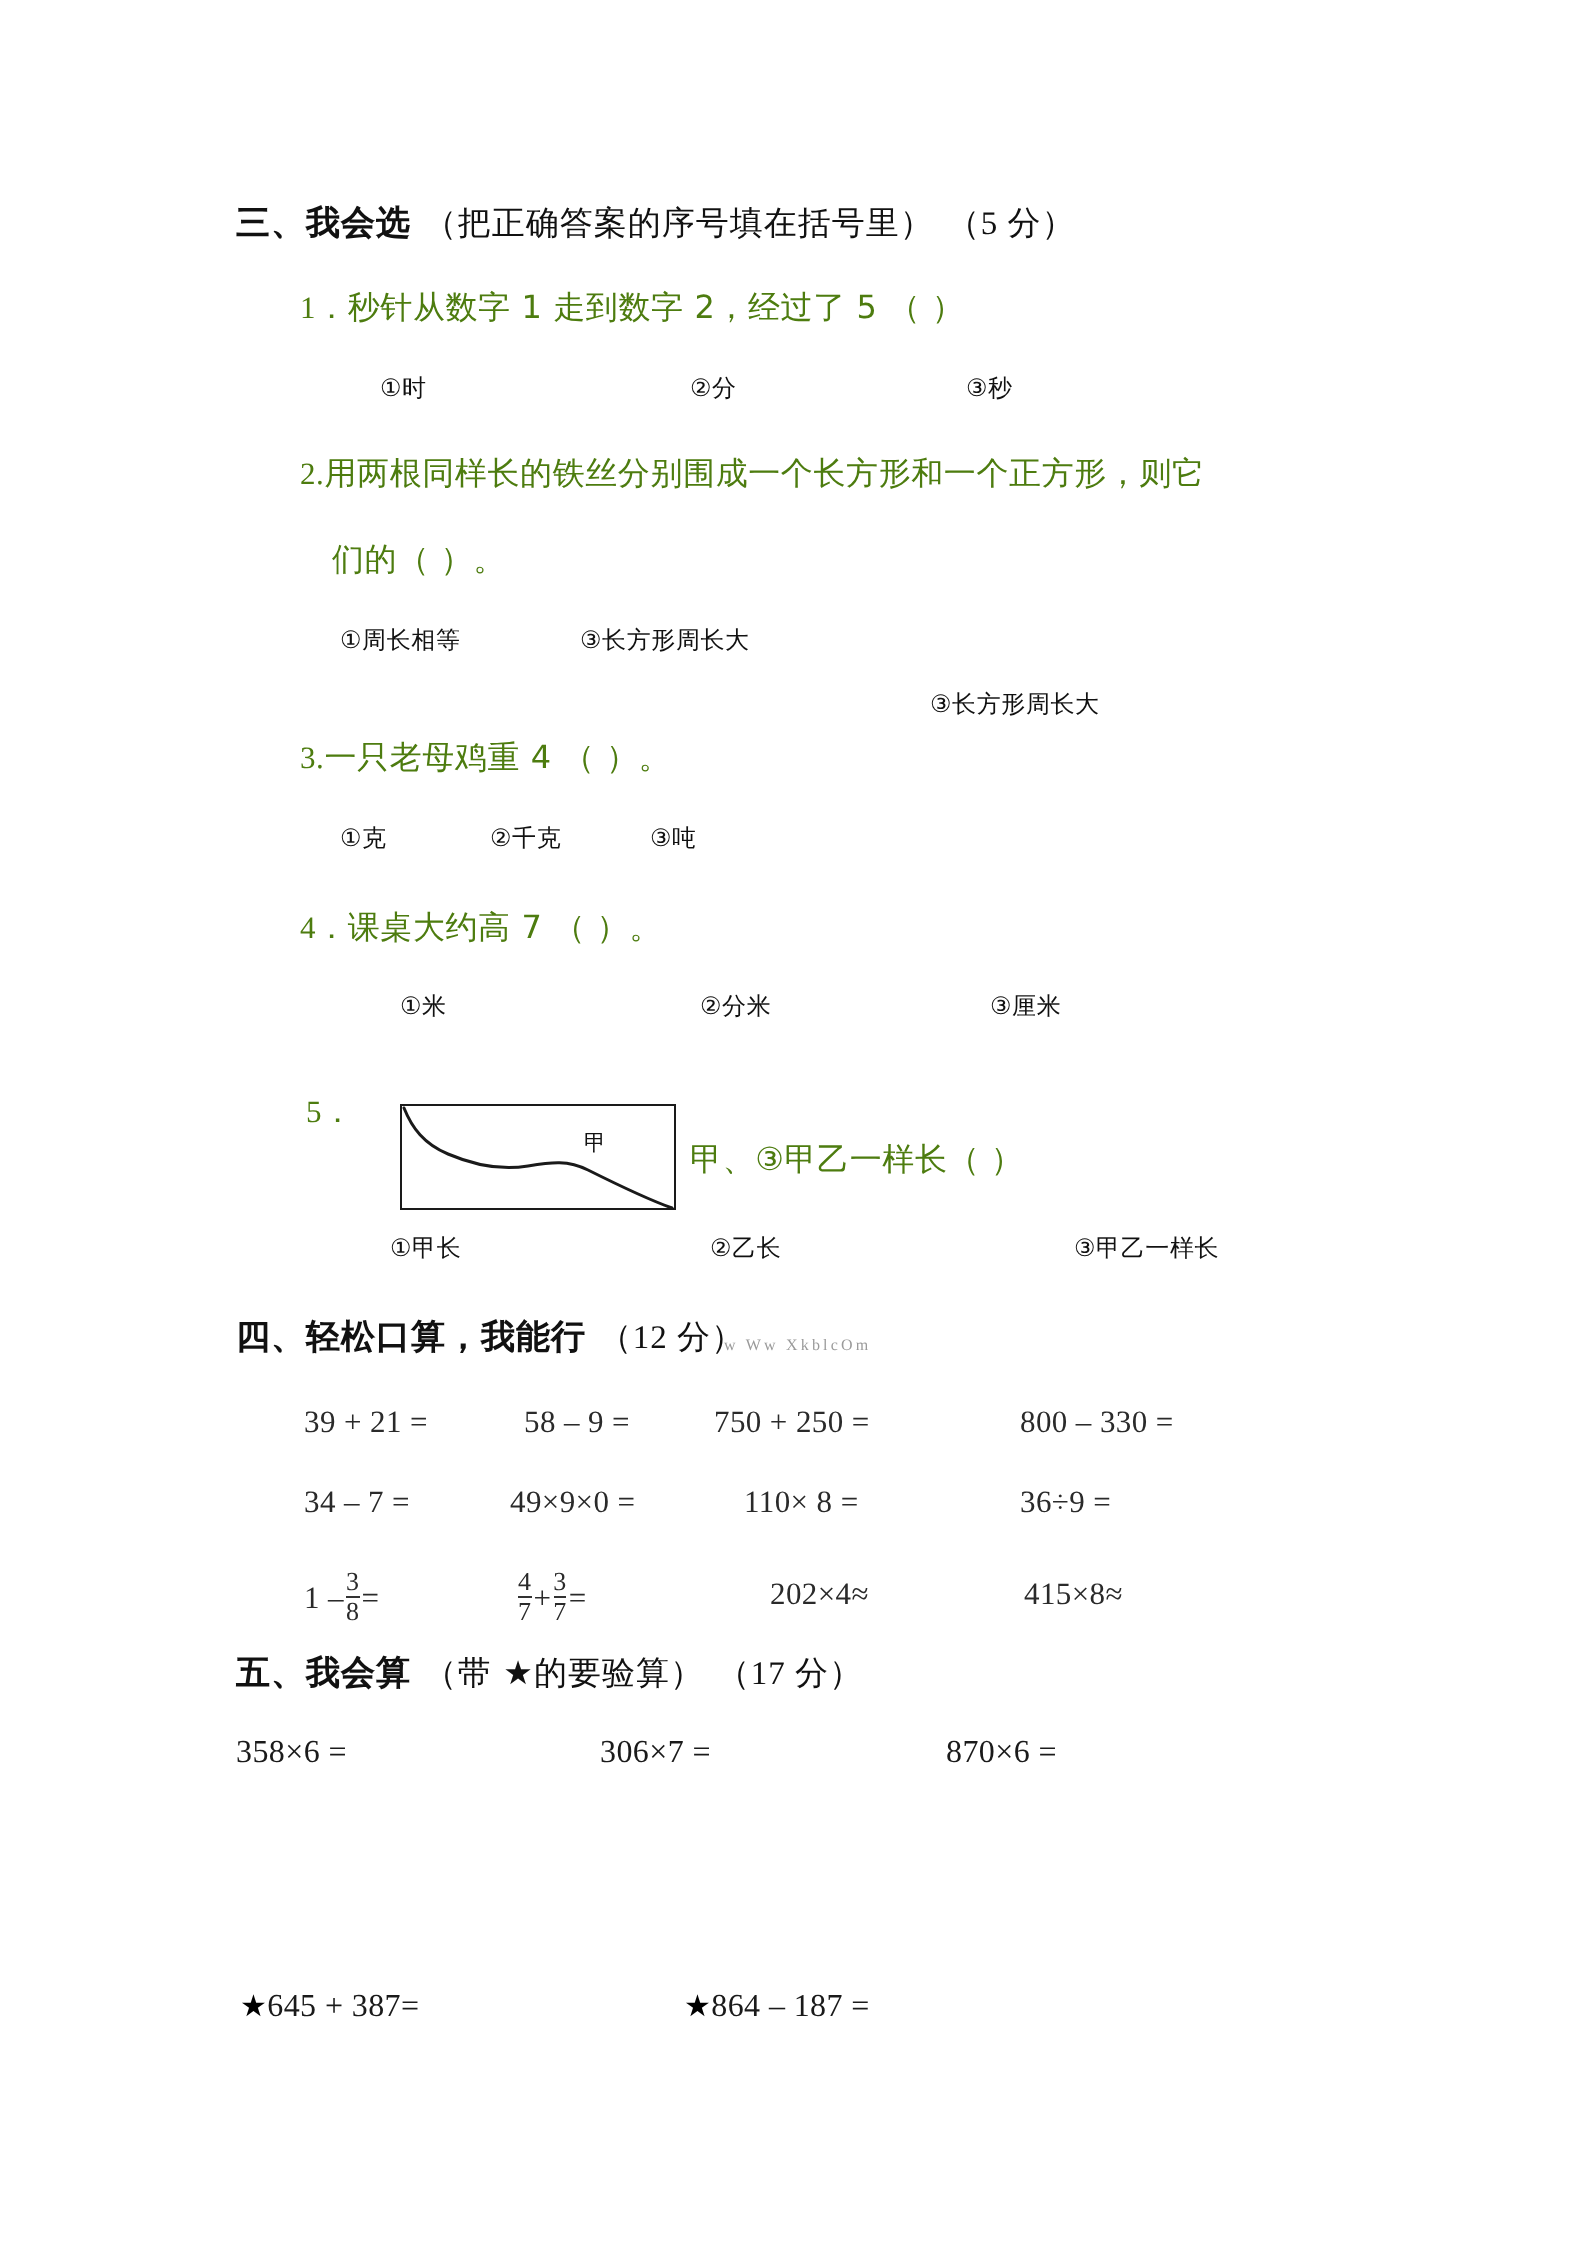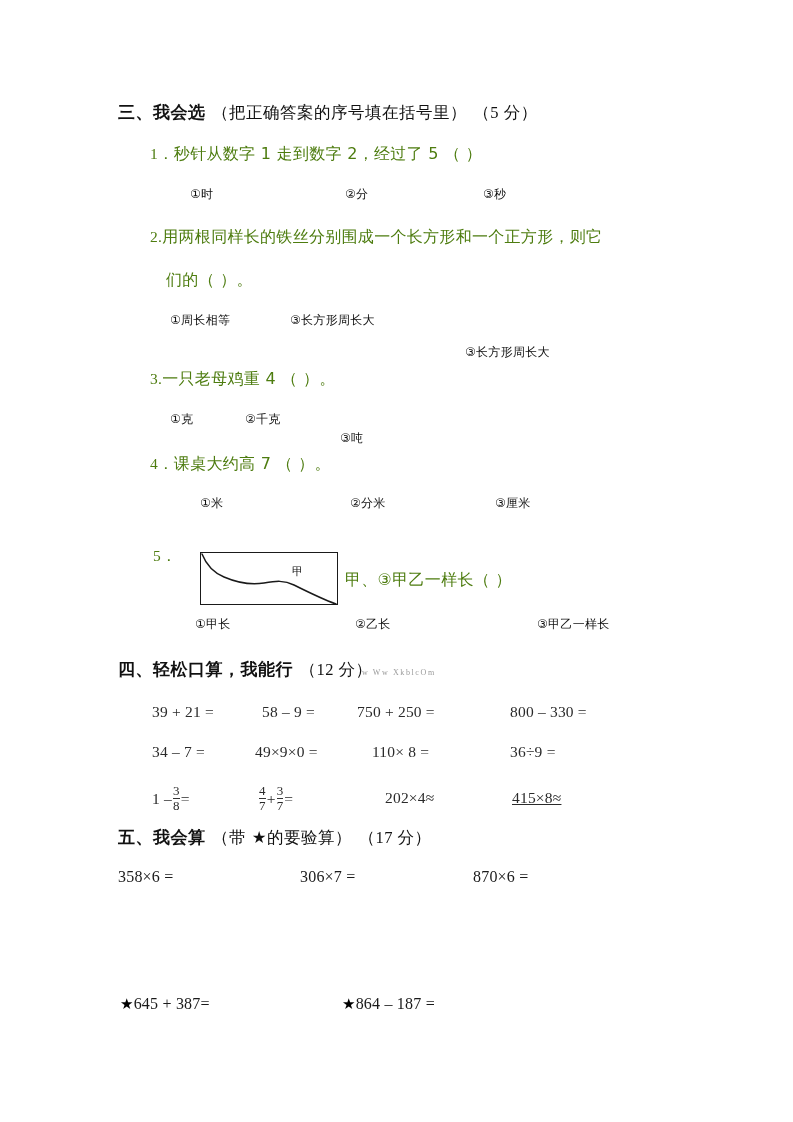--- a/index.html
+++ b/index.html
@@ -155,21 +155,21 @@
   <div class="abs q-stem" style="left:166px; top:272px;">们的（      ）。</div>
   <div class="abs opt" style="left:170px; top:314px;">①周长相等</div>
   <div class="abs opt" style="left:290px; top:314px;">③长方形周长大</div>
   <div class="abs opt" style="left:465px; top:314px;margin-top:32px;">③长方形周长大</div>
 
   <div class="abs q-stem" style="left:150px; top:371px;">
     <span class="q-num">3.</span><span>一只老母鸡重 4 （      ）。</span>
   </div>
   <div class="abs opt" style="left:170px; top:413px;">①克</div>
   <div class="abs opt" style="left:245px; top:413px;">②千克</div>
-  <div class="abs opt" style="left:325px; top:432px;margin-left:15px;">③吨</div>
+  <div class="abs opt" style="left:325px; top:413px;">③吨</div>
 
   <div class="abs q-stem" style="left:150px; top:456px;">
     <span class="q-num">4．</span><span>课桌大约高 7 （        ）。</span>
   </div>
   <div class="abs opt" style="left:200px; top:497px;">①米</div>
   <div class="abs opt" style="left:350px; top:497px;text-align:center;">②分米</div>
   <div class="abs opt" style="left:495px; top:497px;">③厘米</div>
 
   <div class="abs q-stem" style="left:153px; top:548px;">
     <span class="q-num">5．</span>
@@ -207,21 +207,21 @@
 
   <div class="abs expr" style="left:152px; top:784px;">
     <span>1 –</span><span class="frac"><span class="numr" style="display:block">3</span><span class="den" style="display:block">8</span></span><span>=</span>
   </div>
 
   <div class="abs expr" style="left:258px; top:784px;">
     <span class="frac"><span class="numr" style="display:block">4</span><span class="den" style="display:block">7</span></span><span>+</span><span class="frac"><span class="numr" style="display:block">3</span><span class="den" style="display:block">7</span></span><span>=</span>
   </div>
 
   <div class="abs expr" style="left:385px; top:790px;">202×4≈</div>
-  <div class="abs expr" style="left:512px; top:790px;text-decoration:underline;">415×8≈</div>
+  <div class="abs expr" style="left:512px; top:790px;">415×8≈</div>
 
   <div class="abs section-head" style="left:118px; top:829px;">
     <span class="cn">五、</span><span class="cn">我会算</span>
     <span class="paren">（带 ★的要验算）</span>
     <span class="score">（17 分）</span>
   </div>
 
   <div class="abs expr big" style="left:118px; top:869px;">358×6 =</div>
   <div class="abs expr big" style="left:300px; top:869px;">306×7 =</div>
   <div class="abs expr big" style="left:473px; top:869px;">870×6 =</div>

